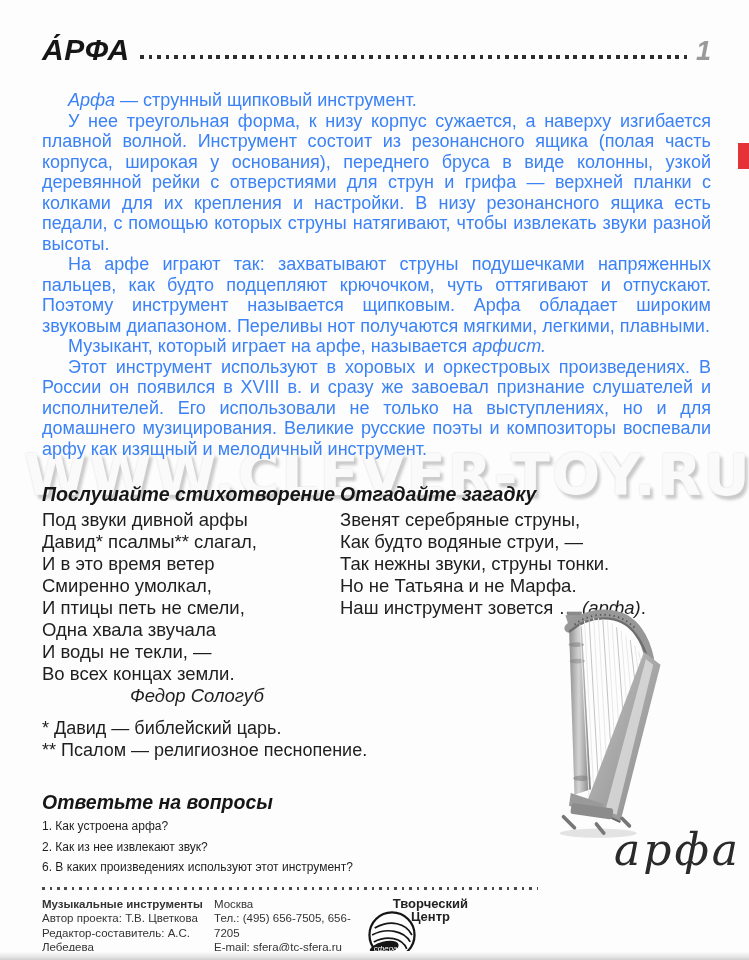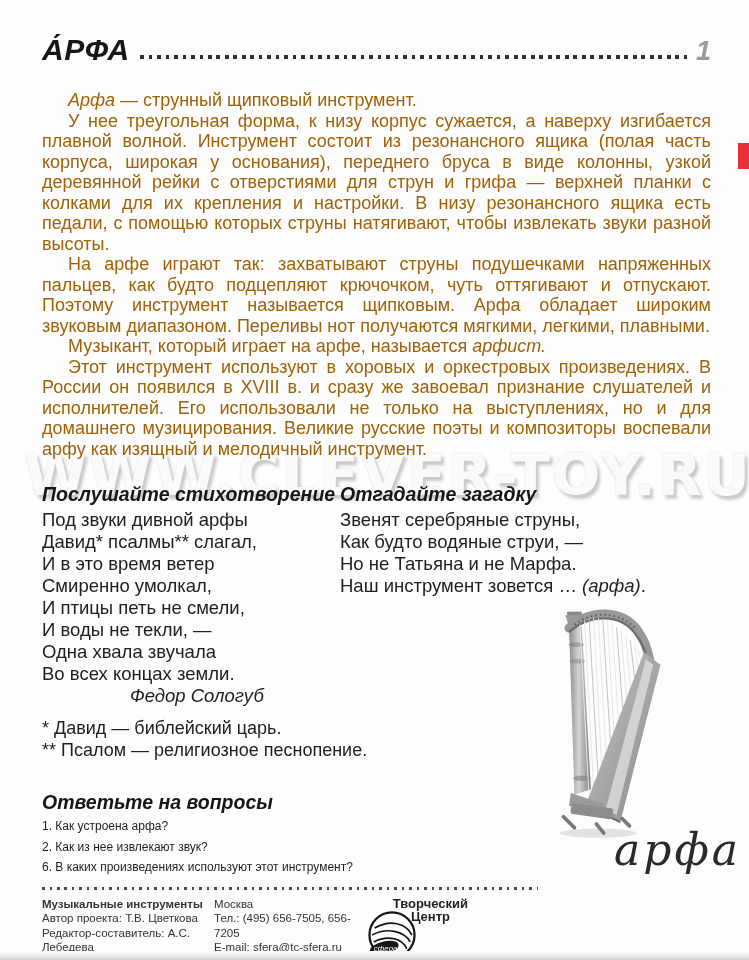--- a/index.html
+++ b/index.html
@@ -27,21 +27,21 @@
     letter-spacing:0.5px;color:#161616;line-height:32px;white-space:nowrap;
   }
   .leader{
     flex:1;height:4px;margin:0 8px 7px 10px;
     background-image:repeating-linear-gradient(90deg,#2e2e2e 0 3.5px,transparent 3.5px 8.5px);
   }
   .pagenum{font-size:27px;font-weight:bold;font-style:italic;color:#9a9a9a;line-height:30px;}
   
   .intro p{
     margin:0;font-size:18px;line-height:20.5px;
-    text-align:justify;text-indent:26px;color:#a16207;
+    text-align:justify;text-indent:26px;color:#3b82f6;
   }
   .intro em{font-style:italic;}
   
   .columns{display:flex;margin-top:24px;}
   .col-left{width:298px;flex:none;}
   .col-right{flex:1;}
   .sec-h{margin:0 0 4px 0;font-size:19.5px;font-weight:bold;font-style:italic;color:#161616;line-height:22px;}
   .vline{font-size:18.5px;line-height:22px;white-space:nowrap;}
   .author{font-size:18.5px;line-height:22px;font-style:italic;padding-left:88px;}
   .ans-italic{font-style:italic;}
@@ -102,29 +102,30 @@
     </section>
 
     <section class="columns">
       <div class="col-left">
         <h2 class="sec-h">Послушайте стихотворение</h2>
         <div class="vline">Под звуки дивной арфы</div>
         <div class="vline">Давид* псалмы** слагал,</div>
         <div class="vline">И в это время ветер</div>
         <div class="vline">Смиренно умолкал,</div>
         <div class="vline">И птицы петь не смели,</div>
+        <div class="vline">Одна хвала звучала</div>
         <div class="vline">И воды не текли, —</div>
-        <div class="vline">Одна хвала звучала</div>
         <div class="vline">Во всех концах земли.</div>
         <div class="author">Федор Сологуб</div>
       </div>
       <div class="col-right">
         <h2 class="sec-h">Отгадайте загадку</h2>
         <div class="vline">Звенят серебряные струны,</div>
         <div class="vline">Как будто водяные струи, —</div>
+        <div class="vline">Так нежны звуки, струны тонки.</div>
         <div class="vline">Но не Татьяна и не Марфа.</div>
         <div class="vline"><span>Наш инструмент зовется … </span><span class="ans-italic">(арфа)</span><span>.</span></div>
       </div>
     </section>
 
     <section class="footnotes">
       <div>* Давид — библейский царь.</div>
       <div>** Псалом — религиозное песнопение.</div>
     </section>
 

